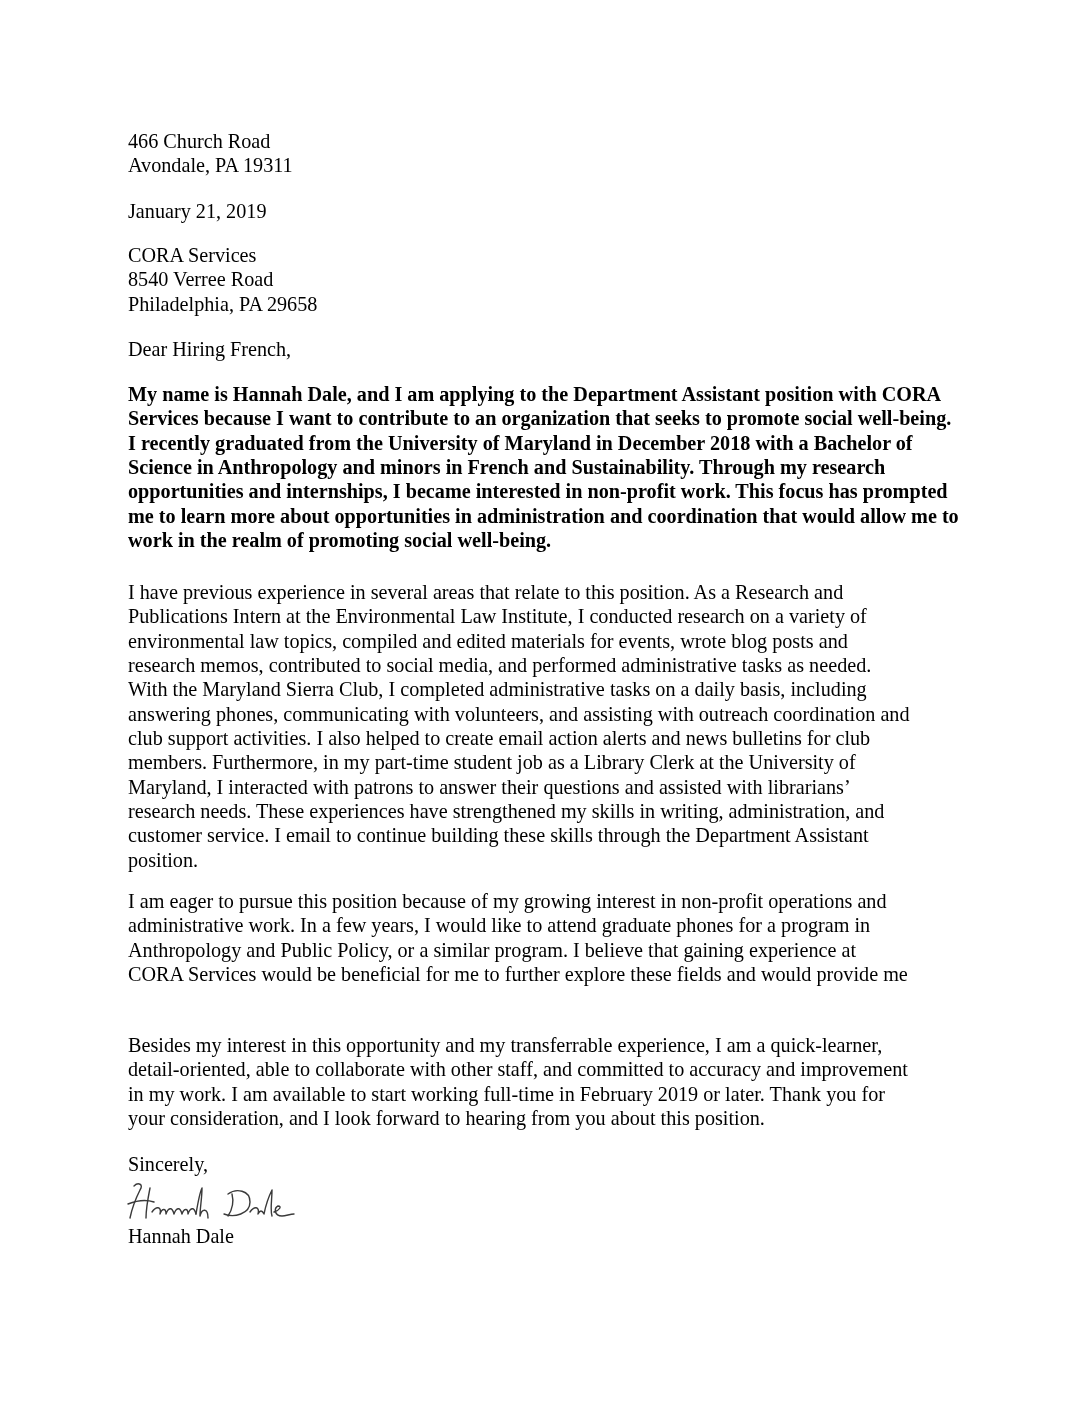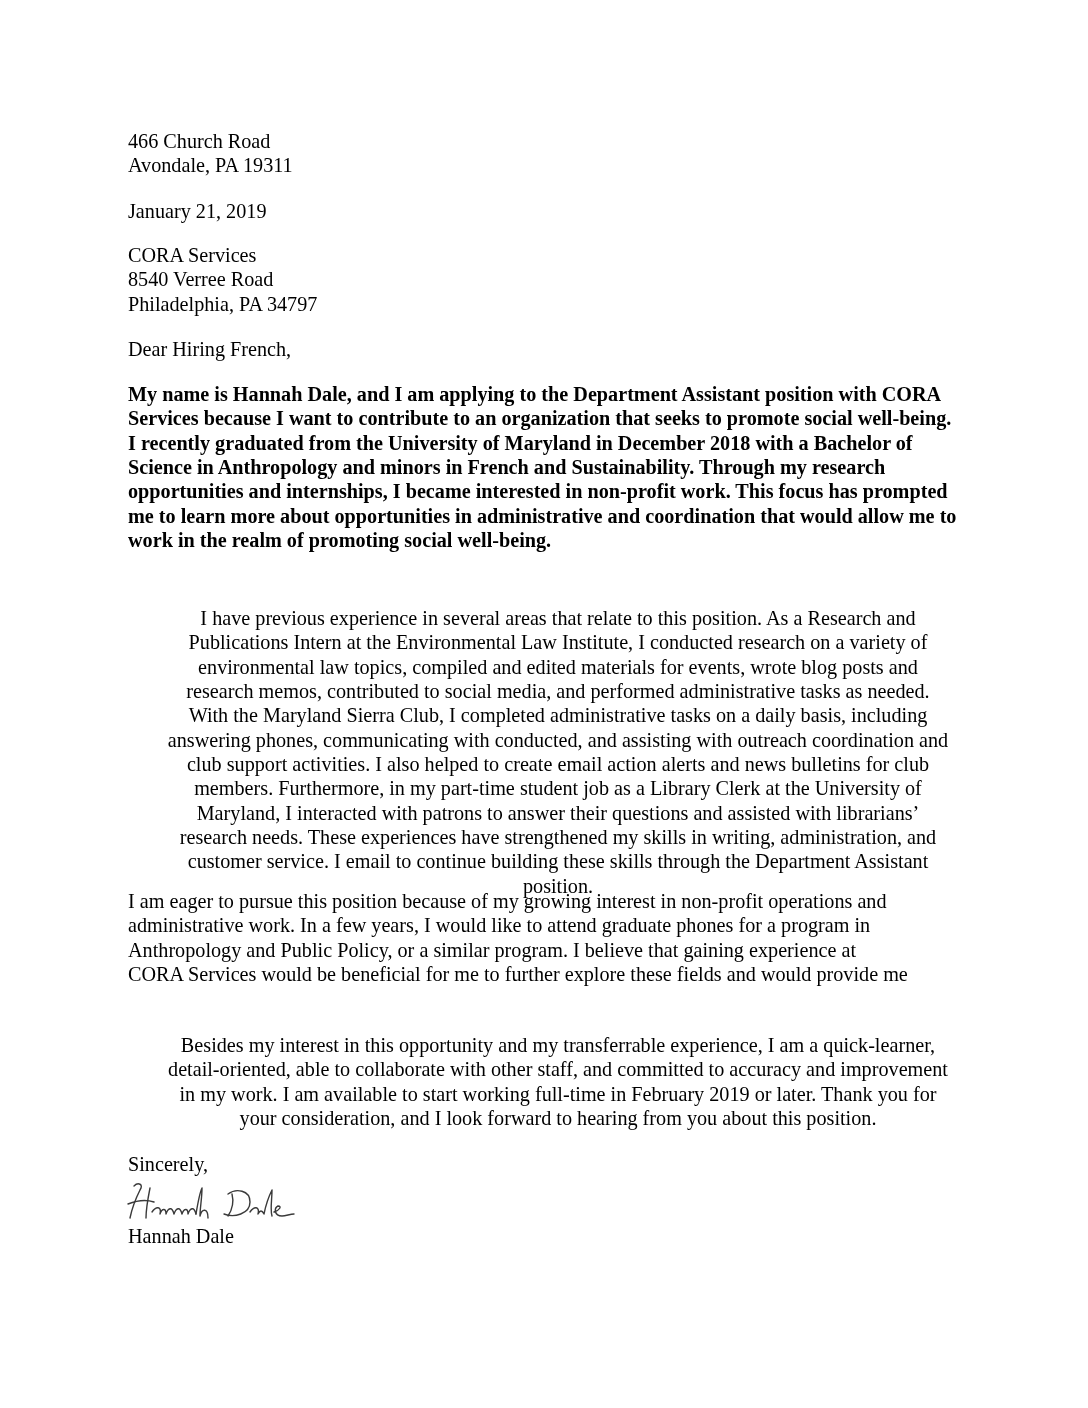--- a/index.html
+++ b/index.html
@@ -10,23 +10,23 @@
       color: #000000; font-size: 20.2px; line-height: 24.35px; border-radius: 23px;
     }
     .block { position: absolute; left: 128px; margin: 0; }
     .line { display: block; white-space: pre; }
     #sender { top: 129px; }
     #date { top: 199px; }
     #recipient { top: 243px; }
     #salutation { top: 337px; }
     .para { width: 860px; }
     #p1 { top: 382px; font-weight: bold; }
-    #p2 { top: 606px; text-align: center; }
+    #p2 { top: 580px; }
     #p3 { top: 889px; }
-    #p4 { top: 1033px; text-align: center; }
+    #p4 { top: 1033px; }
     #closing { top: 1152px; }
     #signature { position: absolute; left: 124px; top: 1178px; width: 180px; height: 50px; }
     #signed-name { top: 1224px; }
   </style>
 </head>
 <body>
 
 <div class="page">
 
   <div id="sender" class="block">
@@ -34,44 +34,44 @@
     <span class="line">Avondale, PA 19311</span>
   </div>
 
   <div id="date" class="block">
     <span class="line">January 21, 2019</span>
   </div>
 
   <div id="recipient" class="block">
     <span class="line">CORA Services</span>
     <span class="line">8540 Verree Road</span>
-    <span class="line">Philadelphia, PA 34797</span>
+    <span class="line">Philadelphia, PA 29658</span>
   </div>
 
   <div id="salutation" class="block">
     <span class="line">Dear Hiring French,</span>
   </div>
 
   <div id="p1" class="block para">
     <span class="line">My name is Hannah Dale, and I am applying to the Department Assistant position with CORA</span>
     <span class="line">Services because I want to contribute to an organization that seeks to promote social well-being.</span>
     <span class="line">I recently graduated from the University of Maryland in December 2018 with a Bachelor of</span>
     <span class="line">Science in Anthropology and minors in French and Sustainability. Through my research</span>
     <span class="line">opportunities and internships, I became interested in non-profit work. This focus has prompted</span>
-    <span class="line">me to learn more about opportunities in administrative and coordination that would allow me to</span>
+    <span class="line">me to learn more about opportunities in administration and coordination that would allow me to</span>
     <span class="line">work in the realm of promoting social well-being.</span>
   </div>
 
   <div id="p2" class="block para">
     <span class="line">I have previous experience in several areas that relate to this position. As a Research and</span>
     <span class="line">Publications Intern at the Environmental Law Institute, I conducted research on a variety of</span>
     <span class="line">environmental law topics, compiled and edited materials for events, wrote blog posts and</span>
     <span class="line">research memos, contributed to social media, and performed administrative tasks as needed.</span>
     <span class="line">With the Maryland Sierra Club, I completed administrative tasks on a daily basis, including</span>
-    <span class="line">answering phones, communicating with conducted, and assisting with outreach coordination and</span>
+    <span class="line">answering phones, communicating with volunteers, and assisting with outreach coordination and</span>
     <span class="line">club support activities. I also helped to create email action alerts and news bulletins for club</span>
     <span class="line">members. Furthermore, in my part-time student job as a Library Clerk at the University of</span>
     <span class="line">Maryland, I interacted with patrons to answer their questions and assisted with librarians’</span>
     <span class="line">research needs. These experiences have strengthened my skills in writing, administration, and</span>
     <span class="line">customer service. I email to continue building these skills through the Department Assistant</span>
     <span class="line">position.</span>
   </div>
 
   <div id="p3" class="block para">
     <span class="line">I am eager to pursue this position because of my growing interest in non-profit operations and</span>

